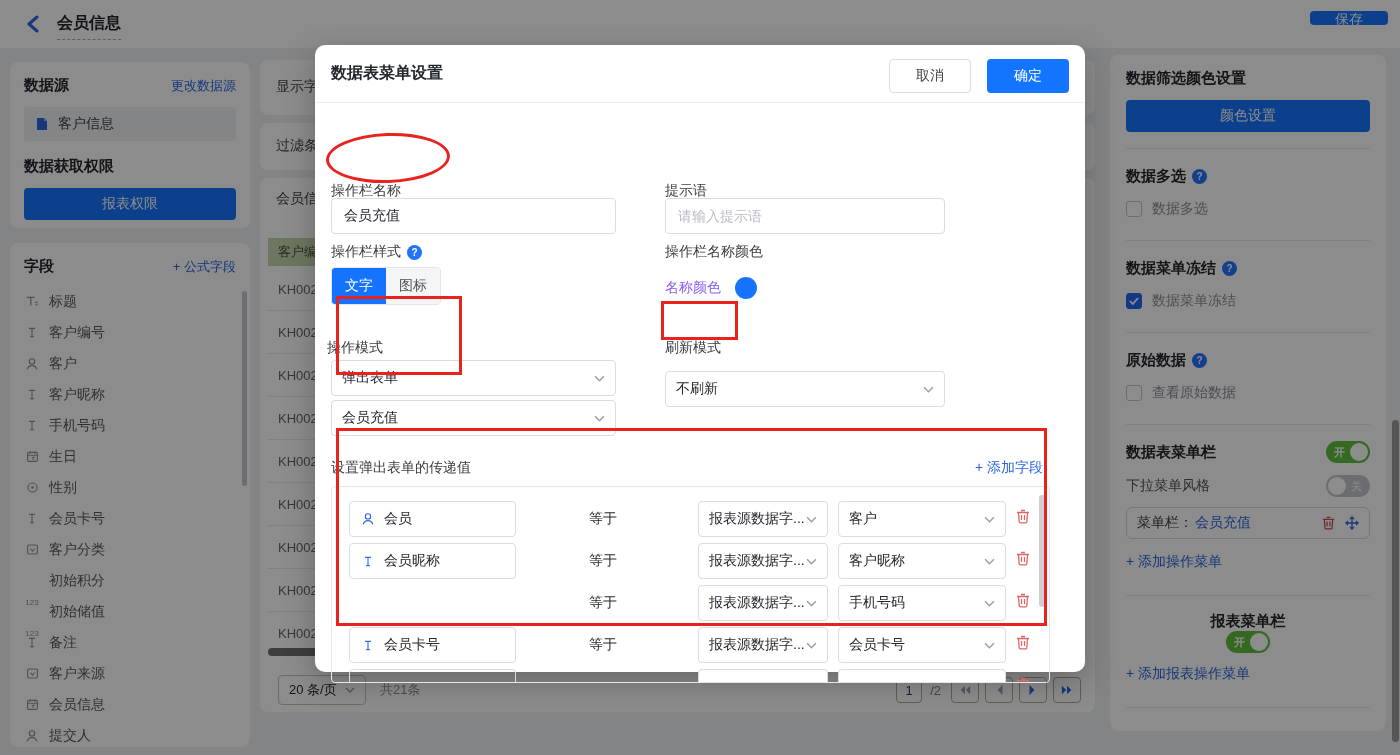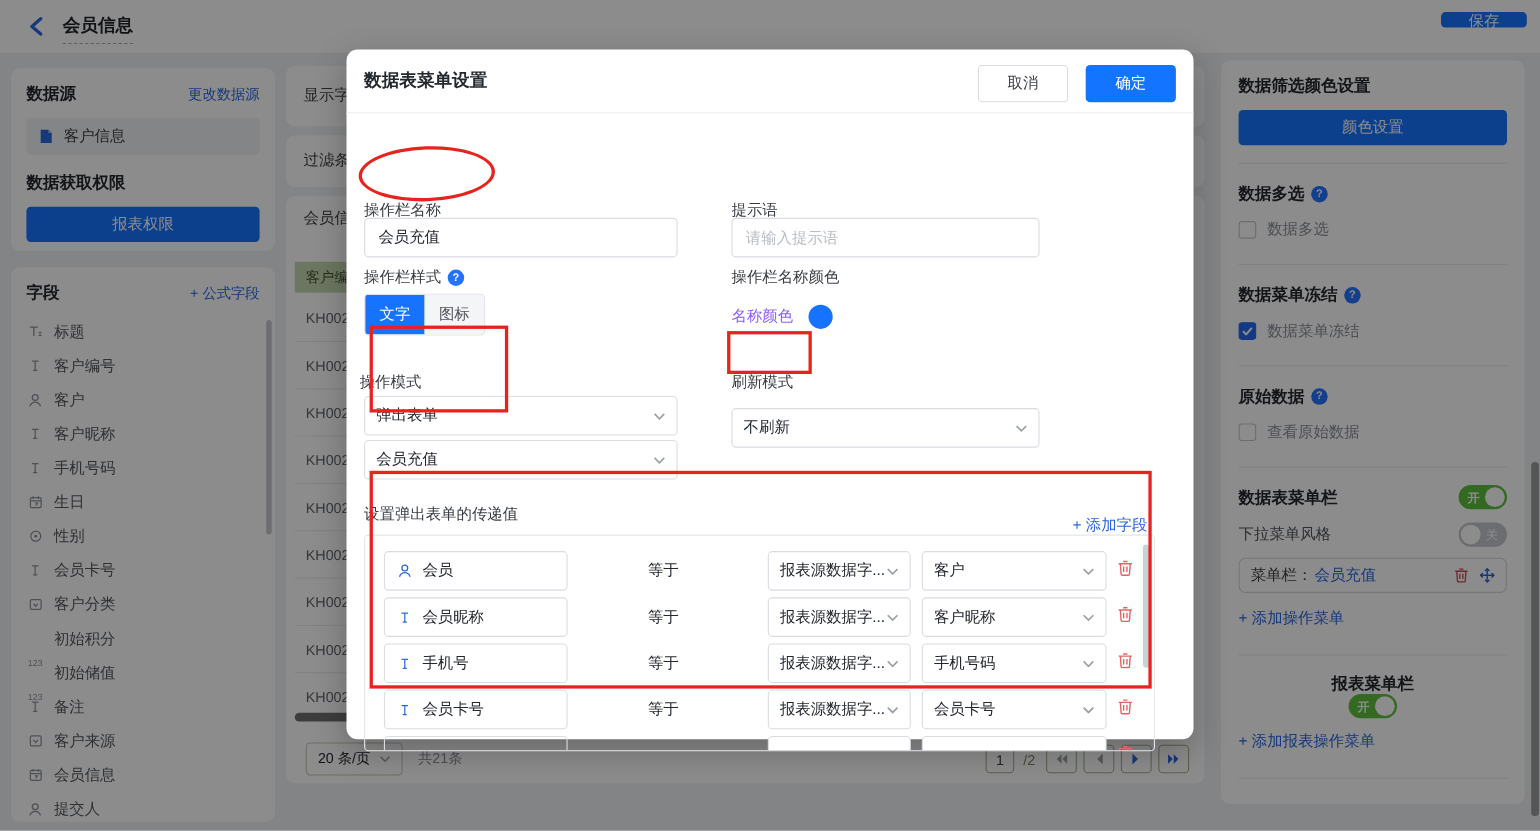--- a/index.html
+++ b/index.html
@@ -458,21 +458,21 @@
     </div>
     <div class="m-label" style="left:350px;top:236px;">刷新模式</div>
     <div class="select m-select" style="left:350px;top:257px;width:280px;margin-top:11px;">
       <span>不刷新</span>
       <svg width="11" height="7" viewBox="0 0 10 6">
           <path d="M1 1l4 4 4-4" fill="none" stroke="#9aa0a8" stroke-width="1.4"></path>
         </svg>
     </div>
 
     <div class="m-label" style="left:16px;top:356px;">设置弹出表单的传递值</div>
-    <a class="link" style="position:absolute;left:660px;top:366px;font-size:14px;">+ 添加字段</a>
+    <a class="link" style="position:absolute;left:660px;top:356px;font-size:14px;">+ 添加字段</a>
 
     <div class="rows-wrap">
       <div id="modal-rows">
           <div class="m-row" style="top: 14px;">
             <div class="m-field">
               <span class="f-ic">
                 <svg width="14" height="14" viewBox="0 0 16 16">
                   <circle cx="8" cy="5" r="3" fill="none" stroke="currentColor" stroke-width="1.4"></circle>
                   <path d="M2.5 14c1-3 3-4.2 5.5-4.2s4.5 1.2 5.5 4.2" fill="none" stroke="currentColor" stroke-width="1.4"></path>
                 </svg>
@@ -516,28 +516,20 @@
               <span>客户昵称</span>
               <svg width="11" height="7" viewBox="0 0 10 6">
                 <path d="M1 1l4 4 4-4" fill="none" stroke="#9aa0a8" stroke-width="1.4"></path>
               </svg>
             </div>
             <button class="m-trash"><svg width="14" height="15" viewBox="0 0 14 15">
                 <path d="M1 3.5h12M5 1.5h4M2.5 3.5l.7 9.5a1 1 0 001 .9h5.6a1 1 0 001-.9l.7-9.5M5.5 6v5M8.5 6v5" stroke="currentColor" fill="none" stroke-width="1.3"></path>
               </svg></button>
           </div>
           <div class="m-row" style="top: 98px;">
-            <div class="m-field">
-              <span class="f-ic">
-                <svg width="12" height="13" viewBox="0 0 16 16">
-                  <path d="M4 2.5h8M8 2.5v11M5.5 13.5h5" stroke="currentColor" stroke-width="1.5" fill="none"></path>
-                </svg>
-              </span>
-              <span>手机号</span>
-            </div>
             <span class="m-op">等于</span>
             <div class="select m-select m-sel1" style="top: 0px;">
               <span>报表源数据字...</span>
               <svg width="11" height="7" viewBox="0 0 10 6">
                 <path d="M1 1l4 4 4-4" fill="none" stroke="#9aa0a8" stroke-width="1.4"></path>
               </svg>
             </div>
             <div class="select m-select m-sel2" style="top: 0px;">
               <span>手机号码</span>
               <svg width="11" height="7" viewBox="0 0 10 6">

